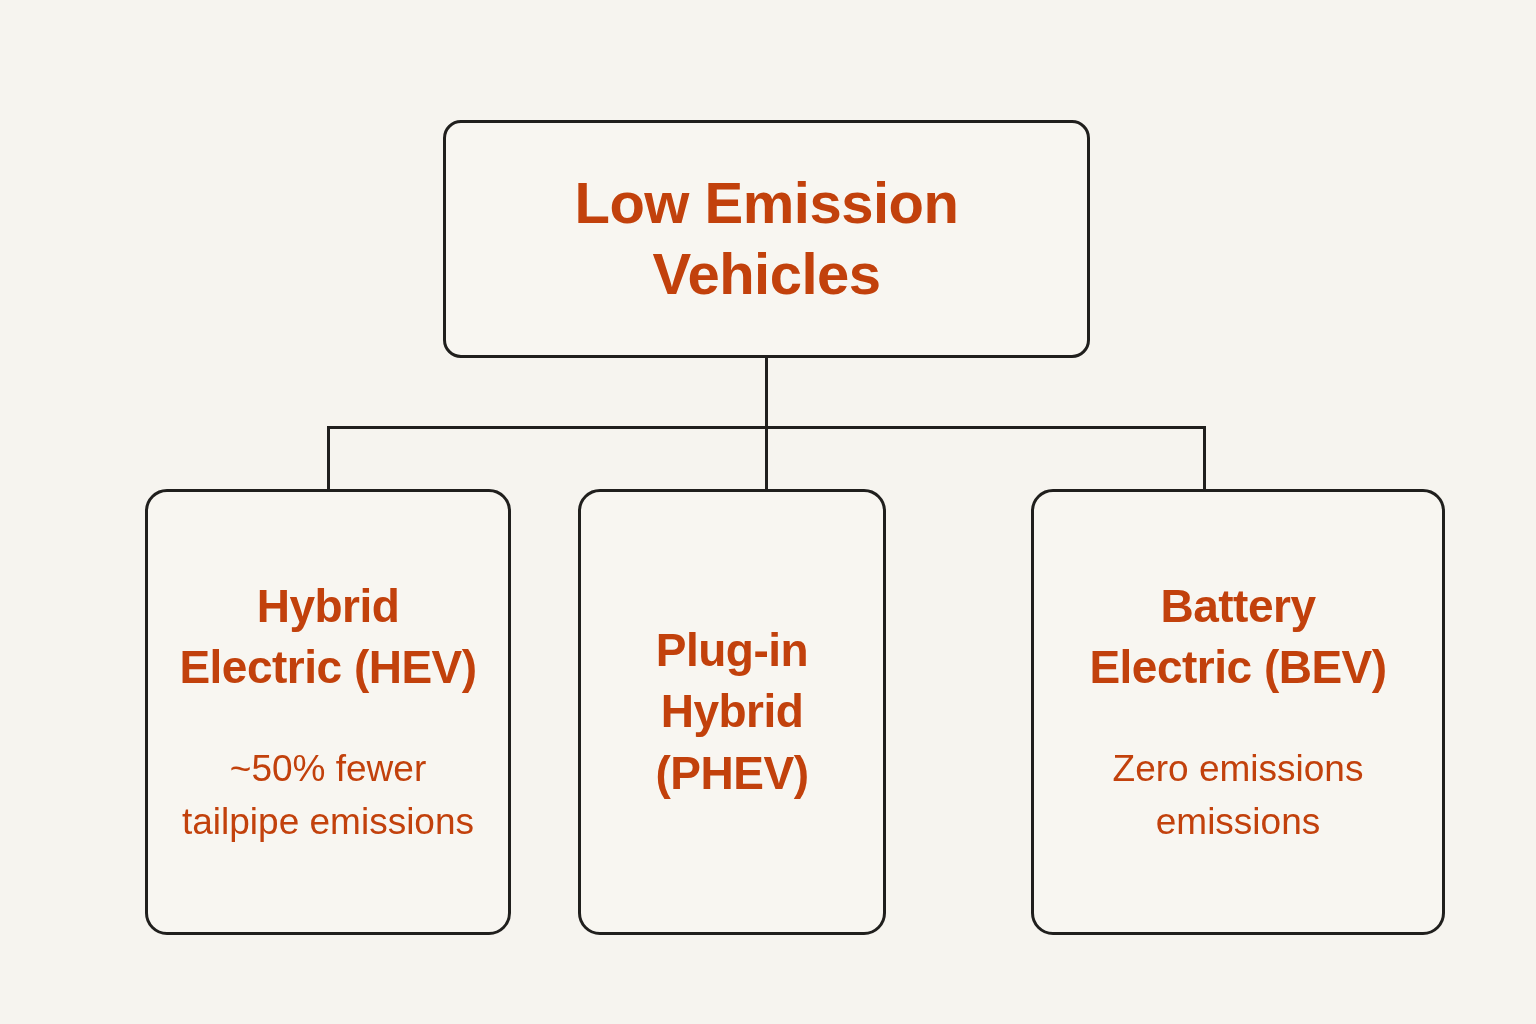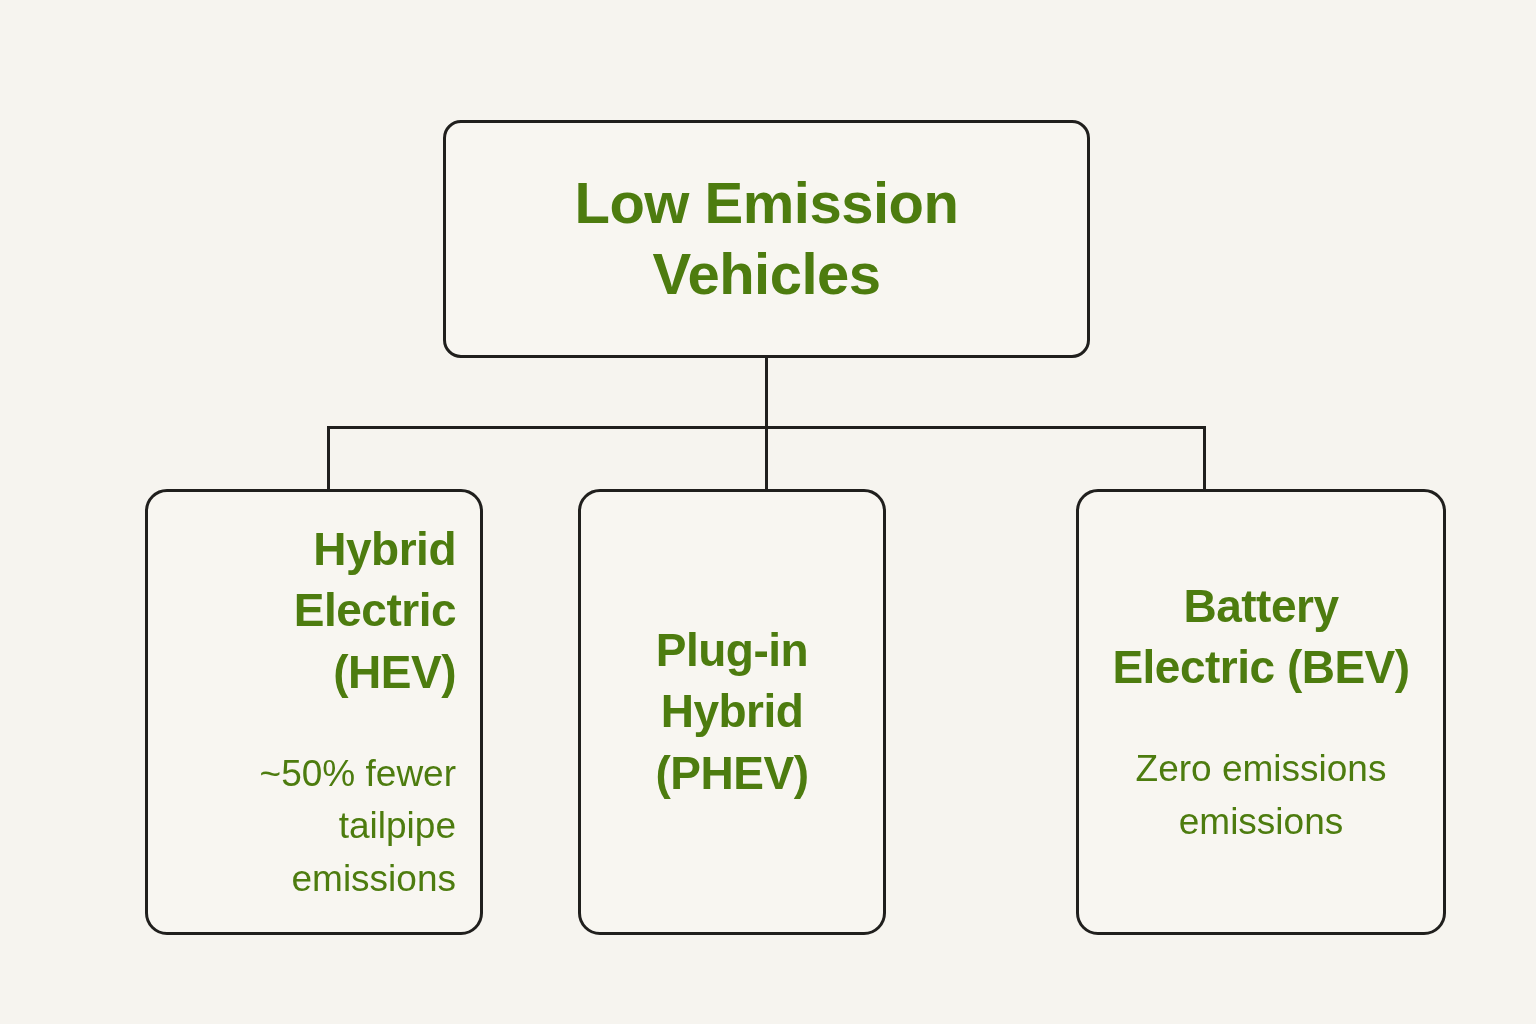--- a/index.html
+++ b/index.html
@@ -17,21 +17,21 @@
   }
   .node {
     position: absolute;
     background: #f8f6f1;
     border: 3px solid #201f1d;
     display: flex;
     flex-direction: column;
     align-items: center;
     justify-content: center;
     text-align: center;
-    color: #4d7c0f;
+    color: #c2410c;
   }
   .root-node {
     left: 443px;
     top: 120px;
     width: 647px;
     height: 238px;
     border-radius: 18px;
   }
   .root-title {
     font-size: 58px;
@@ -40,23 +40,23 @@
     letter-spacing: -0.5px;
     max-width: 480px;
   }
   .child-node {
     top: 489px;
     height: 446px;
     border-radius: 22px;
     padding: 30px 24px;
     gap: 44px;
   }
-  .child-hev  { left: 145px;  width: 338px; text-align: right; }
+  .child-hev  { left: 145px;  width: 366px; }
   .child-phev { left: 578px;  width: 308px; }
-  .child-bev  { left: 1076px; width: 370px; }
+  .child-bev  { left: 1031px; width: 414px; }
   .child-title {
     font-size: 46px;
     font-weight: 700;
     line-height: 1.34;
     letter-spacing: -0.5px;
     max-width: 300px;
   }
   .child-desc {
     font-size: 37px;
     font-weight: 400;

